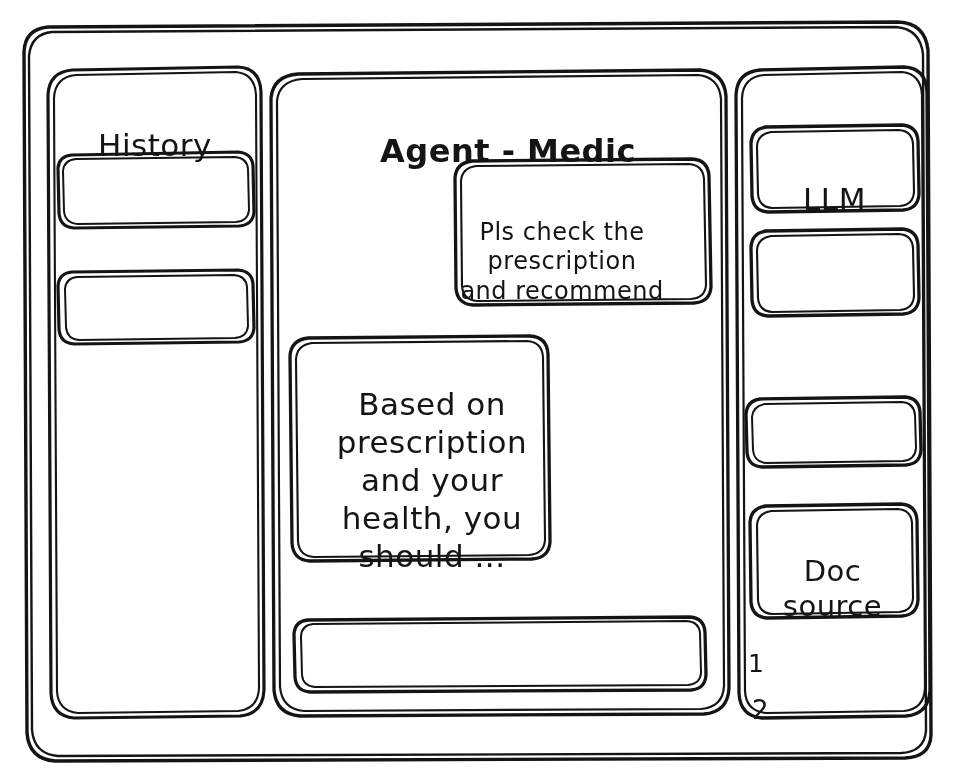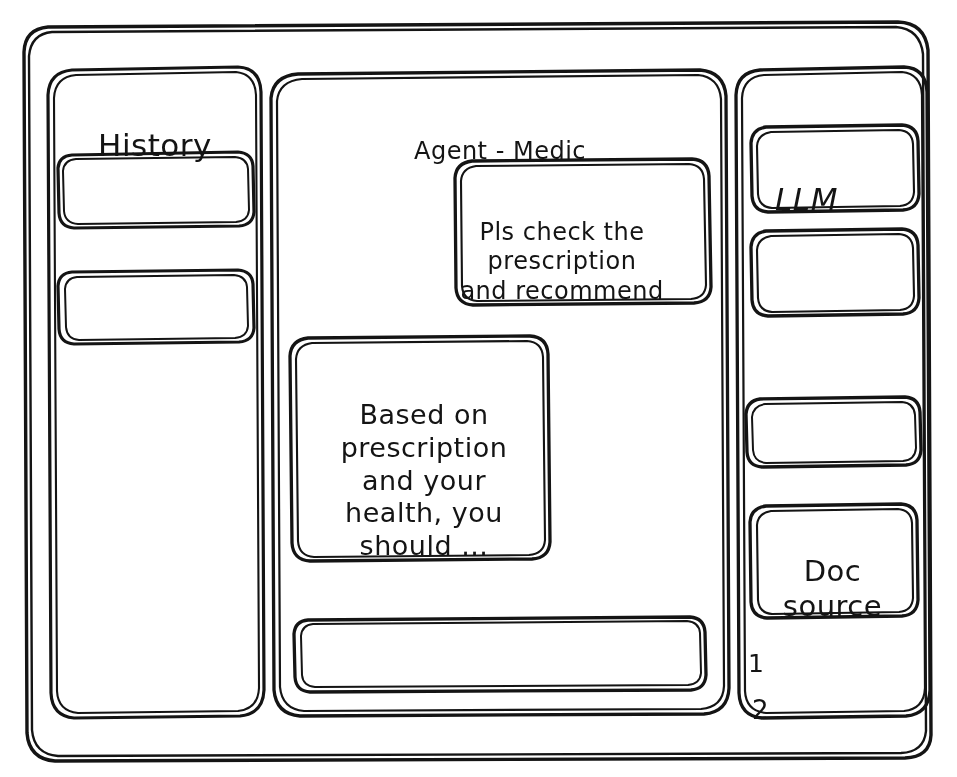--- a/index.html
+++ b/index.html
@@ -20,28 +20,28 @@
     color:#141414;
     letter-spacing:0.5px;
     line-height:1.22;
     white-space:pre-line;
     user-select:none;
     margin-top:31px;
   }
 
   
   .title-history{left:60px;top:92px;width:190px;height:46px;font-size:31px;font-weight:400;}
-  .title-agent{left:300px;top:98px;width:400px;height:46px;font-size:24px;font-weight:400;}
+  .title-agent{left:308px;top:98px;width:400px;height:46px;font-size:32px;font-weight:700;}
 
   
   .bubble-user-text{left:458px;top:165px;width:208px;height:132px;font-size:24px;}
-  .bubble-assistant-text{left:304px;top:345px;width:240px;height:210px;font-size:27px;}
+  .bubble-assistant-text{left:312px;top:345px;width:240px;height:210px;font-size:31px;}
 
   
-  .btn-llm-text{left:724px;top:134px;width:165px;height:70px;font-size:31px;font-style:italic;}
+  .btn-llm-text{left:752px;top:134px;width:165px;height:70px;font-size:31px;}
   .btn-ocr-text{left:752px;top:238px;width:165px;height:70px;font-size:31px;}
   .btn-params-text{left:748px;top:405px;width:170px;height:55px;font-size:29px;}
   .btn-docsource-text{left:750px;top:512px;width:165px;height:92px;font-size:29px;}
 
   
   .src-1{left:748px;top:617px;width:34px;height:32px;font-size:25px;justify-content:flex-start;}
   .src-2{left:752px;top:663px;width:34px;height:34px;font-size:26px;justify-content:flex-start;}
 
   .hit{position:absolute;background:transparent;}
 </style>

